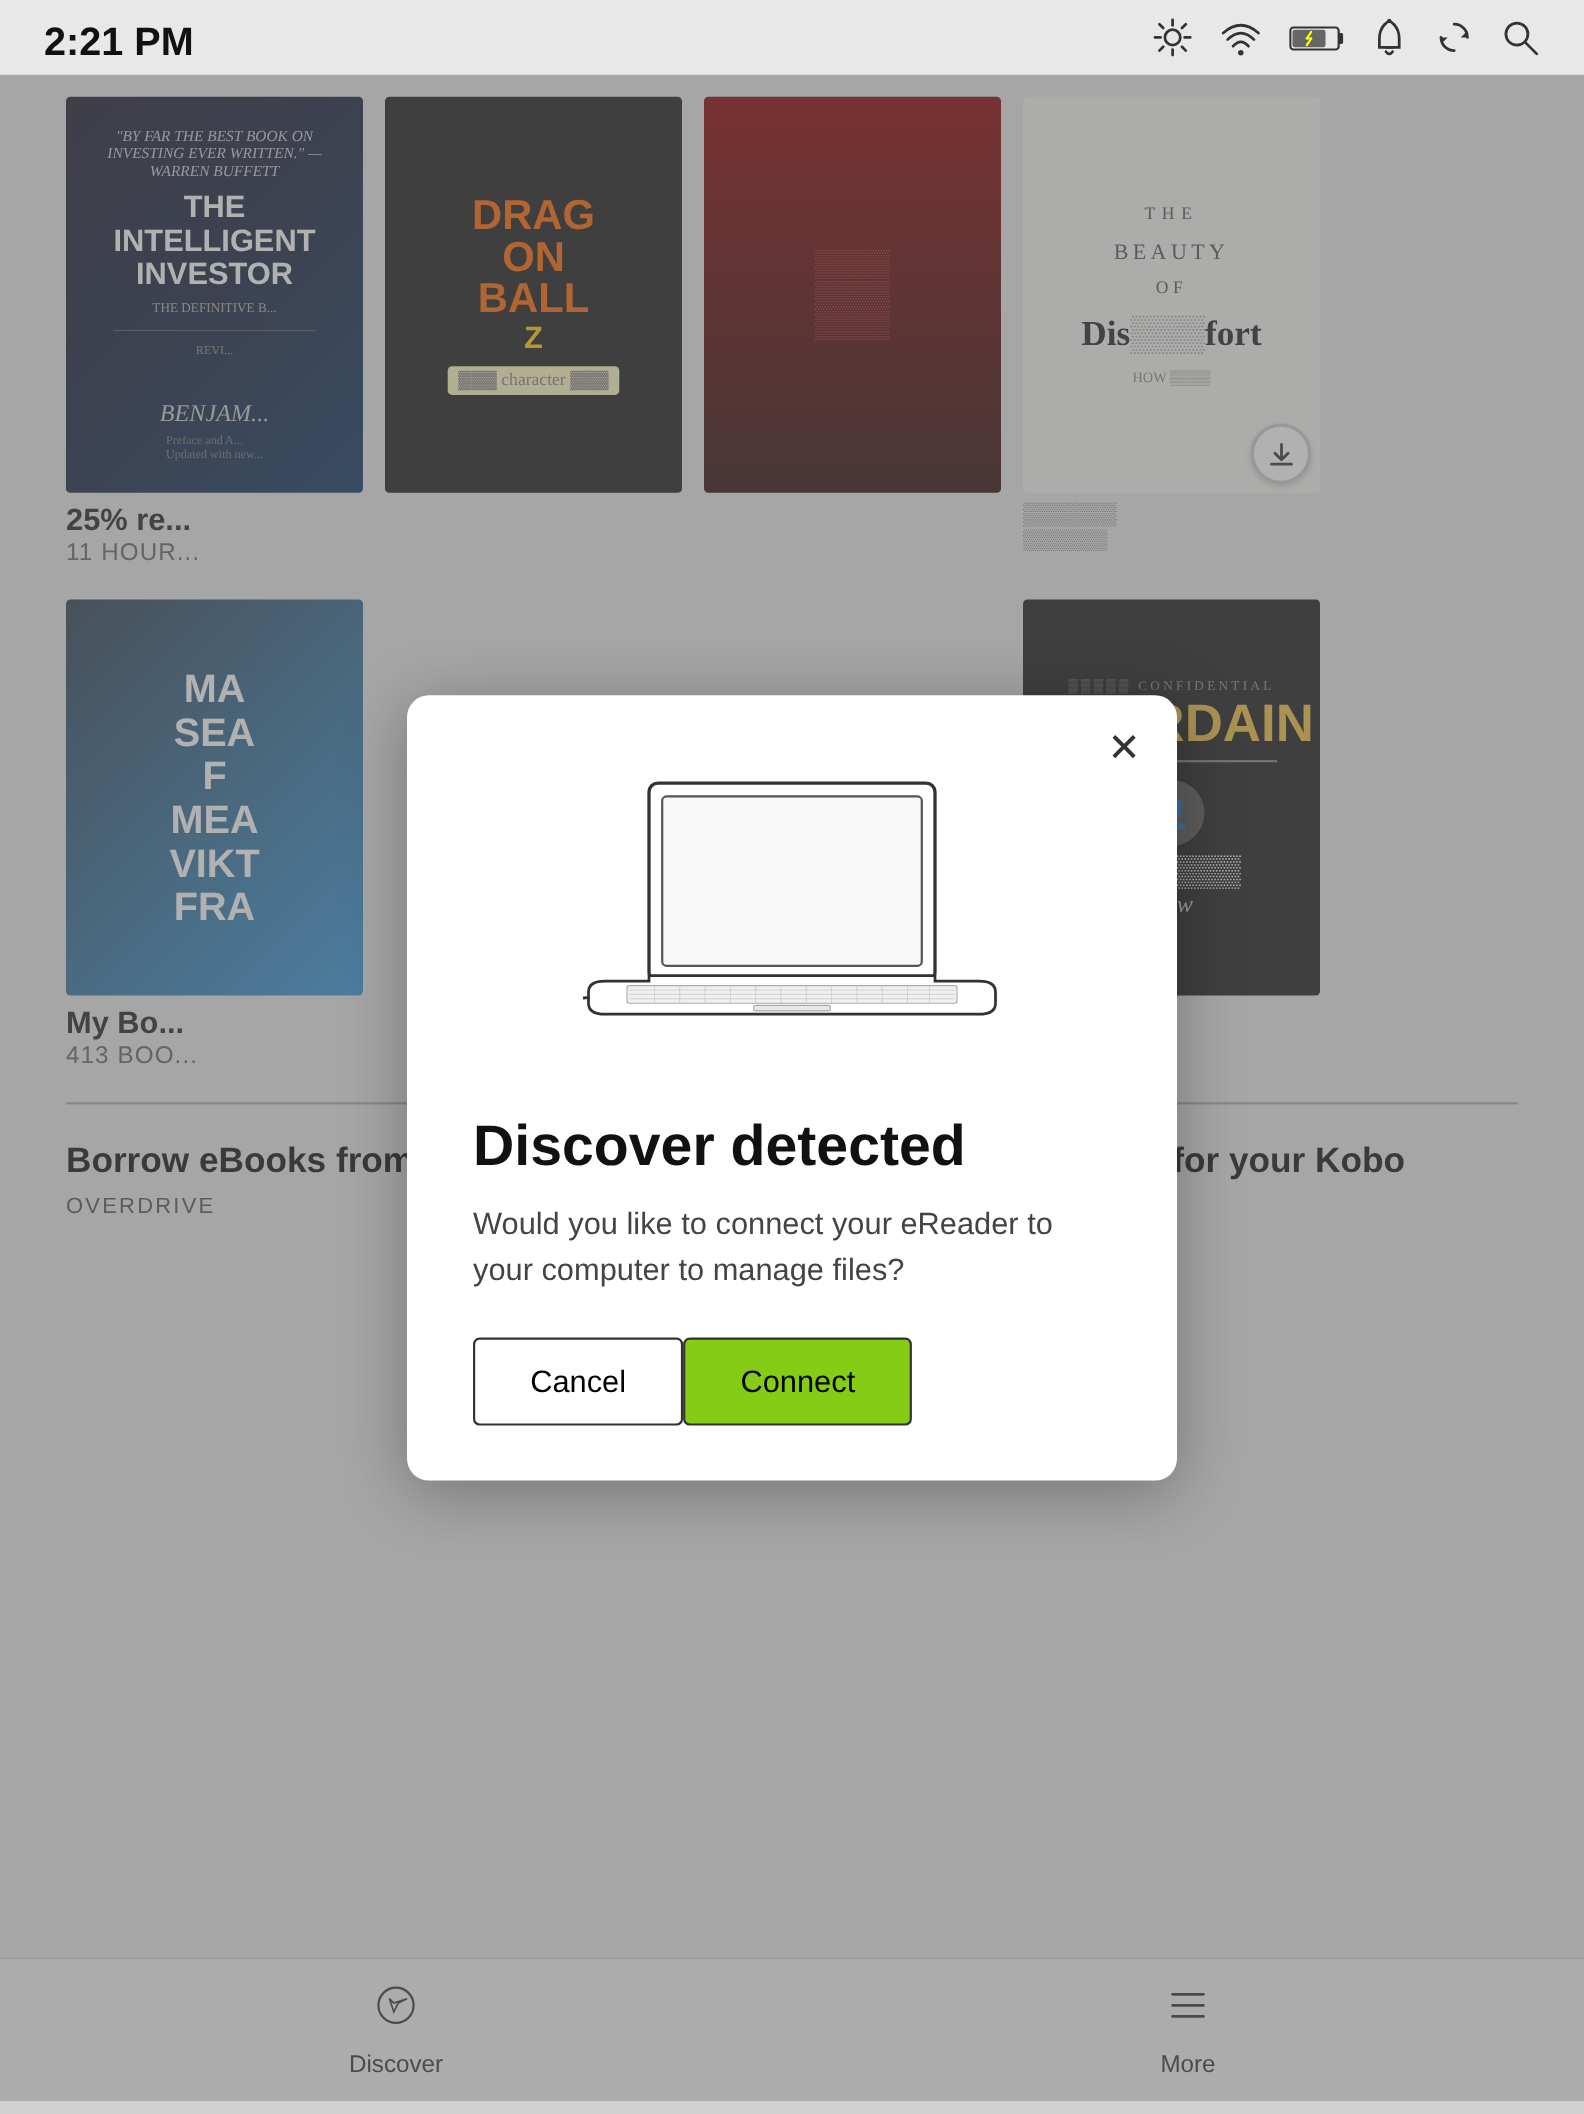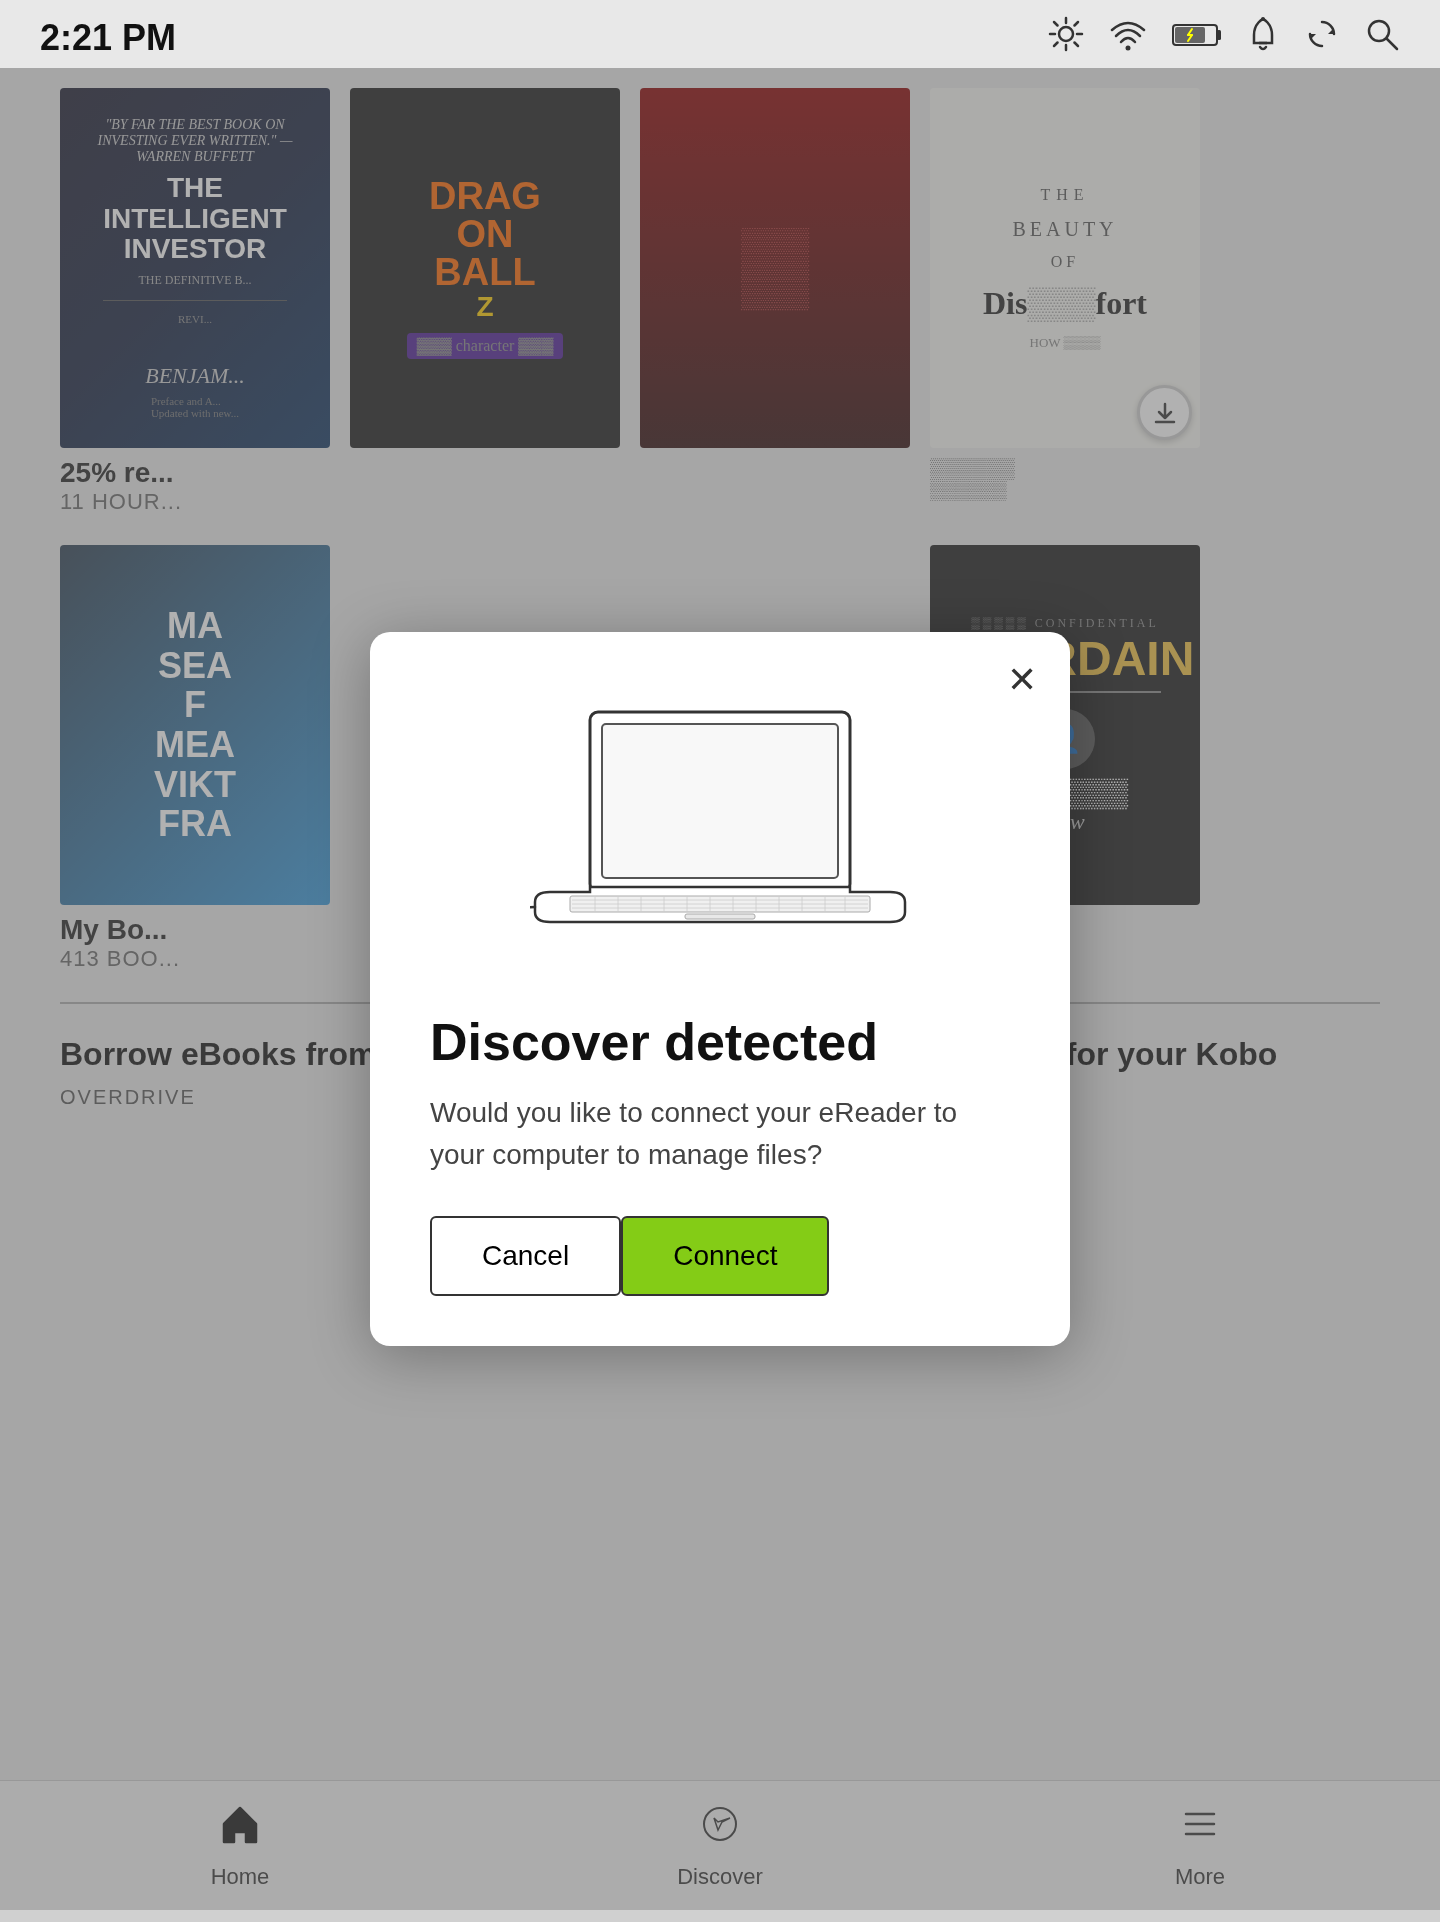--- a/index.html
+++ b/index.html
@@ -429,21 +429,21 @@
         </div>
       </div>
 
       <div style="display:flex; flex-direction:column;">
         <div class="book-cover book-cover-2">
           <div style="text-align:center;">
             <div style="color:#ff6600; font-size:38px; font-weight:900; font-family:'Arial Black',sans-serif; line-height:1;">DRAG</div>
             <div style="color:#ff6600; font-size:38px; font-weight:900; font-family:'Arial Black',sans-serif; line-height:1;">ON</div>
             <div style="color:#ff6600; font-size:38px; font-weight:900; font-family:'Arial Black',sans-serif; line-height:1;">BALL</div>
             <div style="color:#ffcc00; font-size:28px; font-weight:900; font-family:'Arial Black',sans-serif;">Z</div>
-            <div style="background:#4c1d95; border-radius:4px; padding:4px 10px; margin-top:10px;">
+            <div style="background:#fef9c3; border-radius:4px; padding:4px 10px; margin-top:10px;">
               <span style="color:#888; font-size:16px;">▓▓▓ character ▓▓▓</span>
             </div>
           </div>
         </div>
         <div class="book-info">
           <div class="book-info-title">&nbsp;</div>
         </div>
       </div>
 
       <div style="display:flex; flex-direction:column;">
@@ -522,28 +522,20 @@
     <div class="bottom-link">
       <div class="bottom-link-title">Read the user guide for your Kobo Forma</div>
       <div class="bottom-link-label">USER GUIDE</div>
     </div>
   </div>
 
   <div class="bottom-nav">
     <div class="nav-item">
       <span class="nav-icon">
         <svg width="44" height="44" viewBox="0 0 44 44" fill="none">
-          <path d="M6 22 L22 6 L38 22 L38 40 L28 40 L28 30 L16 30 L16 40 L6 40 Z" stroke="#111" stroke-width="2.5" fill="#111" stroke-linejoin="round"></path>
-        </svg>
-      </span>
-      <span class="nav-label">Home</span>
-    </div>
-    <div class="nav-item">
-      <span class="nav-icon">
-        <svg width="44" height="44" viewBox="0 0 44 44" fill="none">
           <circle cx="22" cy="22" r="16" stroke="#333" stroke-width="2" fill="none"></circle>
           <path d="M16 16 L20 28 L24 20 L32 16 L20 20 Z" stroke="#333" stroke-width="1.5" fill="none"></path>
         </svg>
       </span>
       <span class="nav-label">Discover</span>
     </div>
     <div class="nav-item">
       <span class="nav-icon">
         <svg width="44" height="44" viewBox="0 0 44 44" fill="none">
           <line x1="8" y1="12" x2="36" y2="12" stroke="#333" stroke-width="2.5" stroke-linecap="round"></line>

